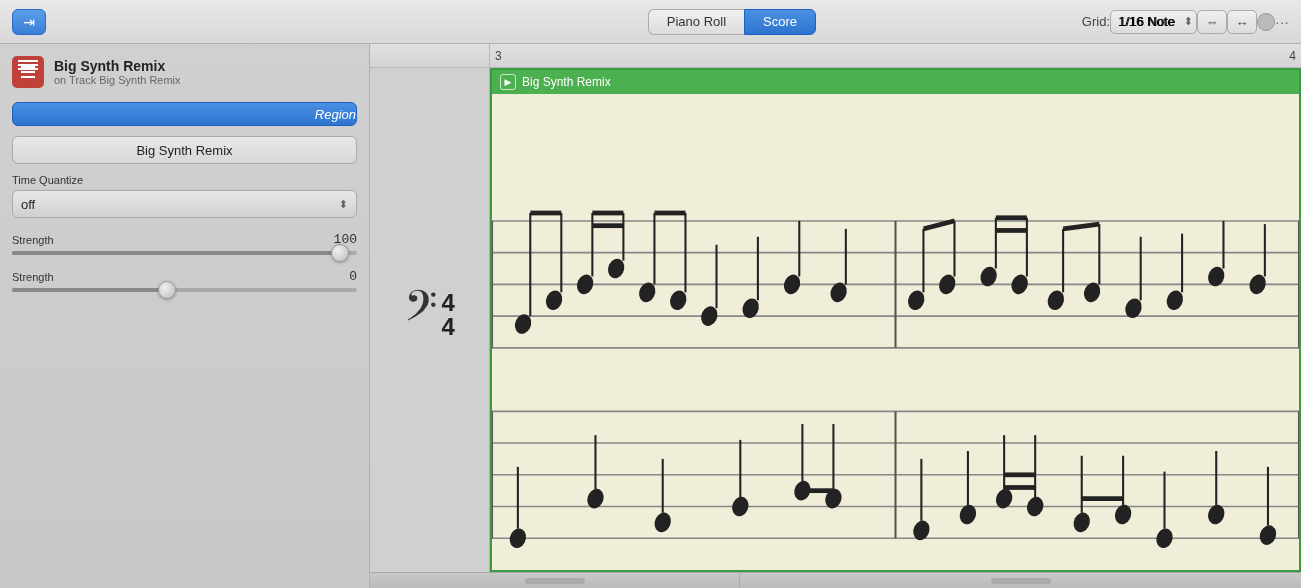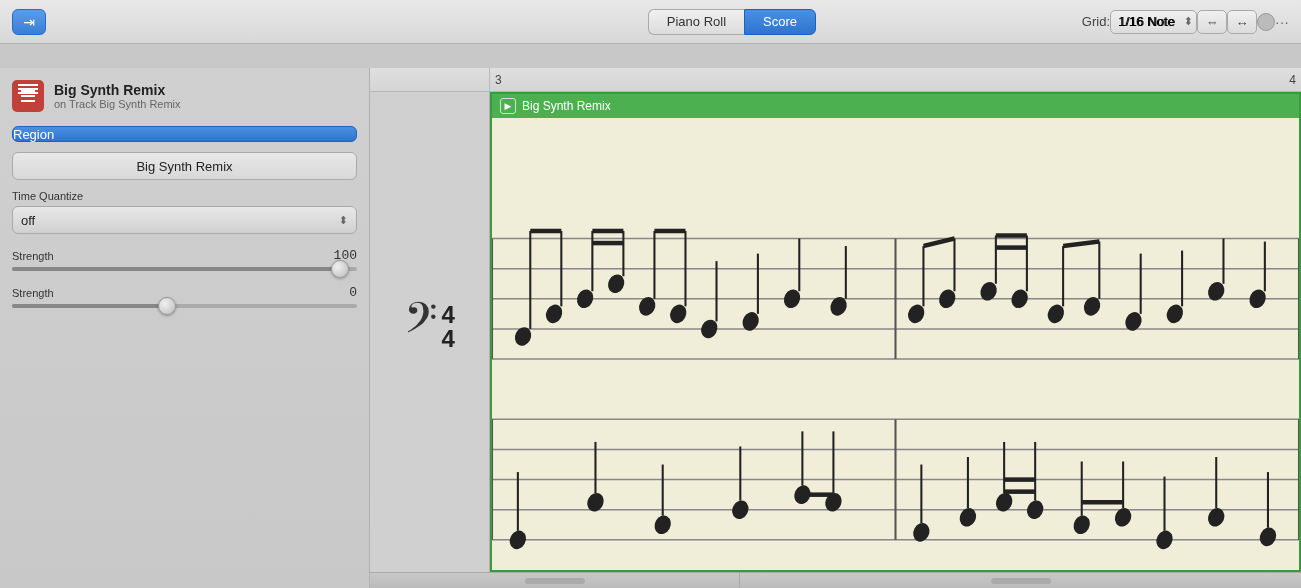--- a/index.html
+++ b/index.html
@@ -109,21 +109,20 @@
       border-radius: 50%;
       background: #bbb;
       border: 1px solid #999;
     }
 
     
     .main-content {
       display: flex;
       flex: 1;
       overflow: hidden;
-      margin-top: 24px;
     }
 
     
     .left-panel {
       width: 370px;
       flex-shrink: 0;
       background: linear-gradient(to bottom, #d0d0d0, #c8c8c8);
       border-right: 1px solid #b0b0b0;
       display: flex;
       flex-direction: column;
@@ -175,28 +174,29 @@
       color: #666;
     }
 
     
     .region-notes-tabs {
       display: flex;
       gap: 2px;
     }
     .region-notes-btn {
       flex: 1;
-      height: 16px;
+      height: 24px;
       border: 1px solid #999;
       border-radius: 6px;
       font-size: 13px;
       cursor: pointer;
       display: flex;
       align-items: center;
-      justify-content: flex-start;
+      justify-content: flex-end;
+      font-style: italic;
     }
     .region-notes-btn.active {
       background: linear-gradient(to bottom, #4a90e2, #2d74d0);
       color: white;
       border-color: #2060c0;
     }
     .region-notes-btn.inactive {
       background: linear-gradient(to bottom, #e8e8e8, #d8d8d8);
       color: #333;
     }

